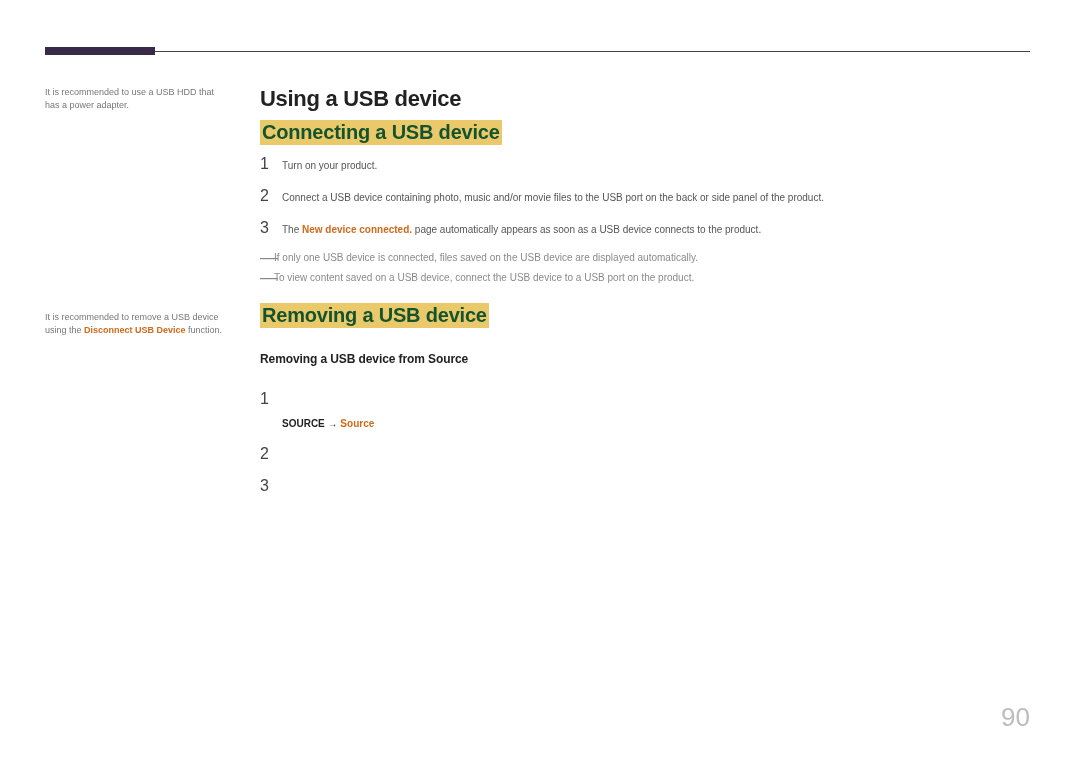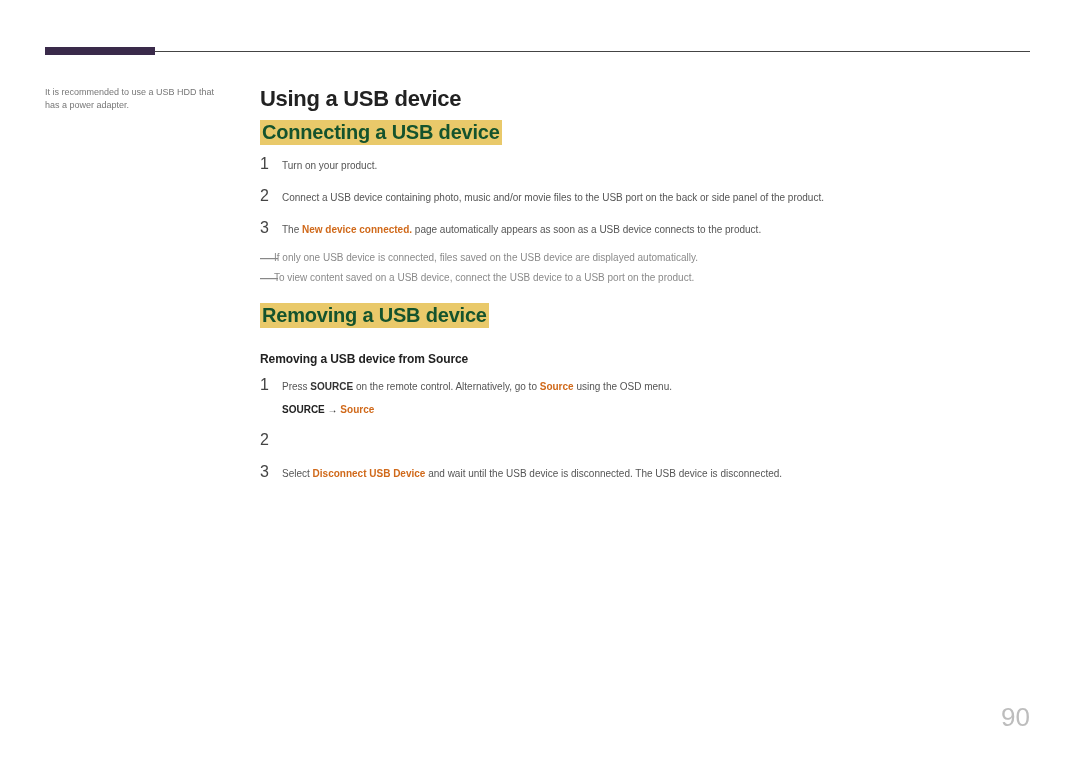--- a/index.html
+++ b/index.html
@@ -98,21 +98,21 @@
     flex: 0 0 14px;
     font-size: 18px;
     line-height: 12px;
     color: #888;
     font-weight: 300;
   }
   h3.subhead {
     font-size: 12px;
     font-weight: 700;
     color: #222;
-    margin-bottom: 10px;
+    margin-bottom: 24px;
     letter-spacing: -0.1px;
   }
   .path {
     font-size: 10px;
     margin-left: 22px;
     margin-top: -4px;
     margin-bottom: 16px;
   }
   .path .bold { color: #222; }
   .side-gap1 { height: 190px; }
@@ -131,20 +131,23 @@
 <div class="page">
   <div class="topbar">
     <div class="topline"></div>
     <div class="accent"></div>
   </div>
 
   <div class="columns">
     <aside class="side">
       <div class="side-note">It is recommended to use a USB HDD that has a power adapter.</div>
       <div class="side-gap1"></div>
+      <div class="side-note">
+        <span>It is recommended to remove a USB device using the </span><span class="orange-b">Disconnect USB Device</span><span> function.</span>
+      </div>
     </aside>
 
     <main class="main">
       <h1 class="title">Using a USB device</h1>
 
       <h2 class="hl">Connecting a USB device</h2>
 
       <div class="steps">
         <div class="step">
           <div class="num">1</div>
@@ -173,38 +176,32 @@
         </div>
       </div>
 
       <h2 class="hl">Removing a USB device</h2>
       <div style="height:14px"></div>
       <h3 class="subhead">Removing a USB device from Source</h3>
 
       <div class="steps">
         <div class="step">
           <div class="num">1</div>
-          <div class="txt">
-            <span>Press </span><span class="bold">SOURCE</span><span> on the remote control. Alternatively, go to </span><span class="orange">Source</span><span> using the OSD menu.</span>
-          </div>
         </div>
 
         <div class="path">
           <span class="bold">SOURCE</span><span> → </span><span class="orange">Source</span>
         </div>
 
         <div class="step">
           <div class="num">2</div>
         </div>
 
         <div class="step">
           <div class="num">3</div>
-          <div class="txt">
-            <span>Select </span><span class="orange">Disconnect USB Device</span><span> and wait until the USB device is disconnected. The USB device is disconnected.</span>
-          </div>
         </div>
       </div>
 
     </main>
   </div>
 
   <div class="pagenum">90</div>
 </div>
 
 </body></html>

